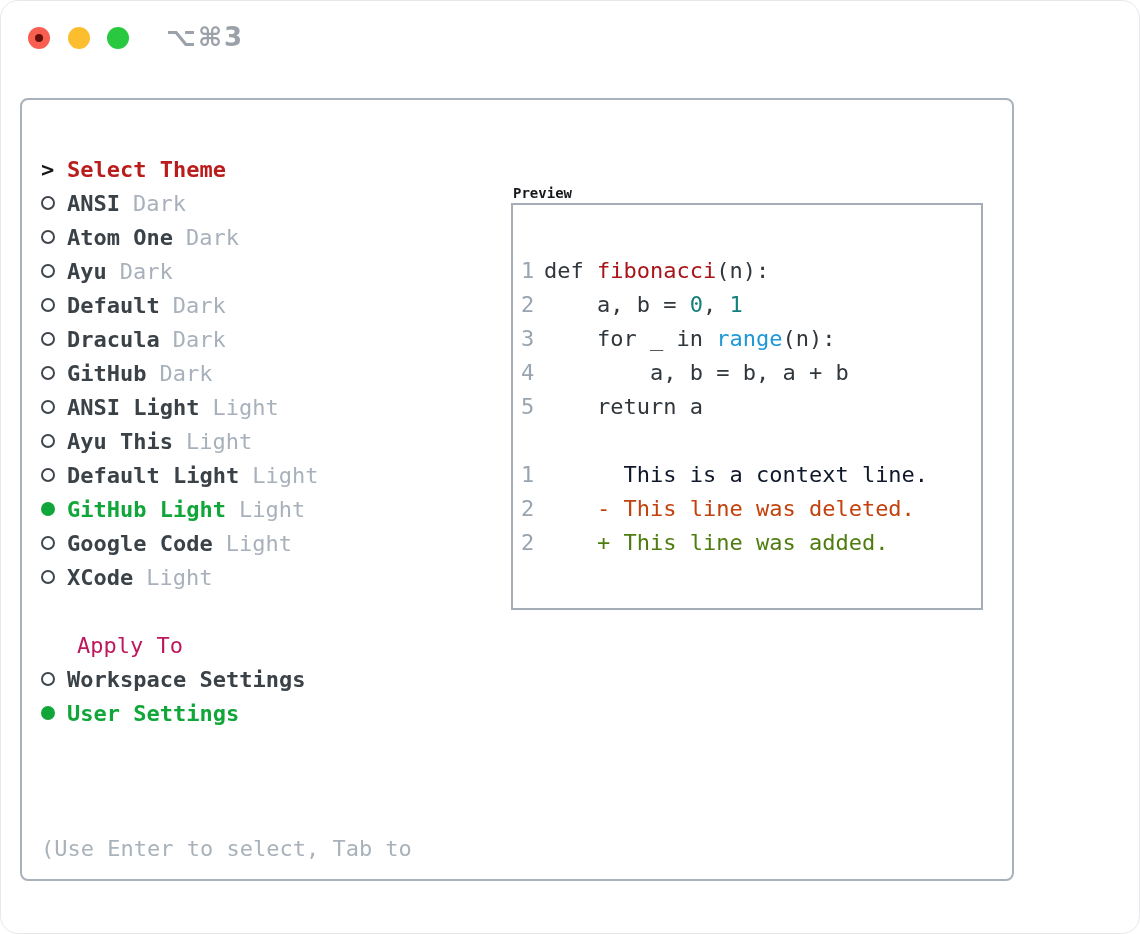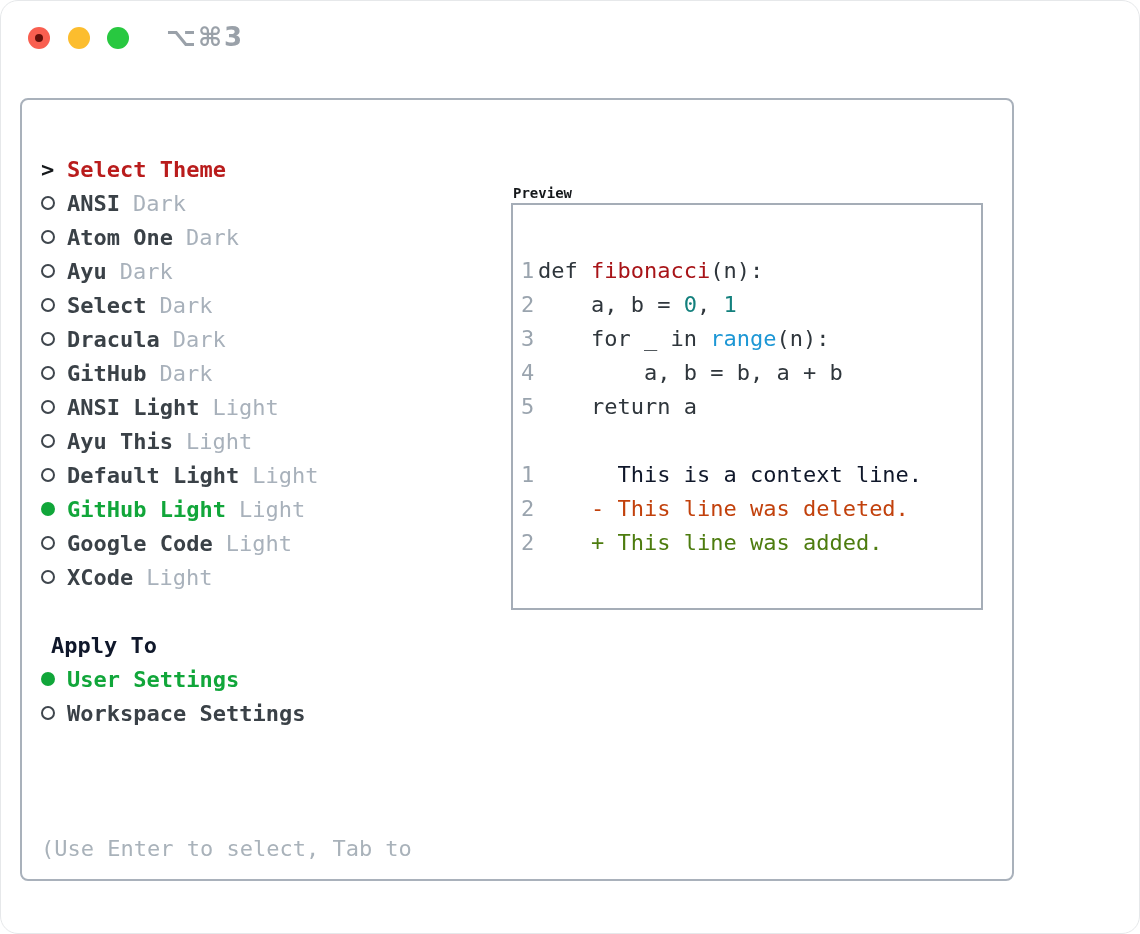--- a/index.html
+++ b/index.html
@@ -28,30 +28,30 @@
   .prompt { width:14px; flex:0 0 14px; font-weight:700; color:#15181b; }
   .radio { width:14px; height:14px; border:2px solid #3f464d; border-radius:50%; display:block; }
   .radio.sel { background:#11a63a; border-color:#11a63a; }
   .lbl { margin-left:12px; white-space:pre;font-weight:bold; }
   .hdr { font-weight:700; color:#b91c1c; }
   .sel-green { color:#11a63a; }
   .variant { margin-left:13px; color:#a8b1bb; white-space:pre; }
 
   .themes { position:absolute; left:19px; top:52px; }
   .apply  { position:absolute; left:19px; top:528px; }
-  .apply-hdr { margin-left:10px; font-weight:700; color:#0f172a; white-space:pre; }
+  .apply-hdr { margin-left:36px; font-weight:400; color:#be185d; white-space:pre; }
   .hint { position:absolute; left:19px; top:664px; font-size:22px; line-height:34px; color:#a9b2ba; white-space:pre; }
 
   .pv-hdr { position:absolute; left:491px; top:52px; height:34px; display:flex; align-items:center;
             font-size:14px; font-weight:700; color:#15181b;margin-top:24px; }
   .pv-box { position:absolute; left:489px; top:103px; width:472px; height:407px;
             border:2px solid #a5adb7; background:#fff; padding:48px 0 0 8px; }
   .cline { display:flex; align-items:center; height:34px; font-size:22px; }
   .ln { width:14px; flex:0 0 14px; color:#9aa4ae; }
-  .code { margin-left:3px; white-space:pre; color:#2f363c; }
+  .code { margin-left:9px; white-space:pre; color:#2f363c; }
   .diff-block { margin-top:34px; }
 
   .tk-plain   { color:#2f363c; }
   .tk-func    { color:#a81418; }
   .tk-num     { color:#13807d; }
   .tk-builtin { color:#1d97d5; }
   .tk-context { color:#0f172a; }
   .tk-deleted { color:#c2410c; }
   .tk-added   { color:#4d7c0f; }
 </style>
@@ -94,21 +94,21 @@
             <span class="slot">
               <span class="radio"></span>
             </span>
             <span class="lbl">Ayu</span>
             <span class="variant">Dark</span>
           </div>
           <div class="row">
             <span class="slot">
               <span class="radio"></span>
             </span>
-            <span class="lbl">Select</span>
+            <span class="lbl">Default</span>
             <span class="variant">Dark</span>
           </div>
           <div class="row">
             <span class="slot">
               <span class="radio"></span>
             </span>
             <span class="lbl">Dracula</span>
             <span class="variant">Dark</span>
           </div>
           <div class="row">
@@ -163,29 +163,29 @@
         </div>
     </div>
 
     <div class="apply">
       <div class="row">
         <span class="apply-hdr">Apply To</span>
       </div>
       <div>
           <div class="row">
             <span class="slot">
+              <span class="radio"></span>
+            </span>
+            <span class="lbl">Workspace Settings</span>
+          </div>
+          <div class="row">
+            <span class="slot">
               <span class="radio sel"></span>
             </span>
             <span class="lbl sel-green">User Settings</span>
-          </div>
-          <div class="row">
-            <span class="slot">
-              <span class="radio"></span>
-            </span>
-            <span class="lbl">Workspace Settings</span>
           </div>
         </div>
     </div>
 
     <div class="hint">
       <div>(Use Enter to select, Tab to</div>
       
     </div>
 
     <div class="pv-hdr">Preview</div>

